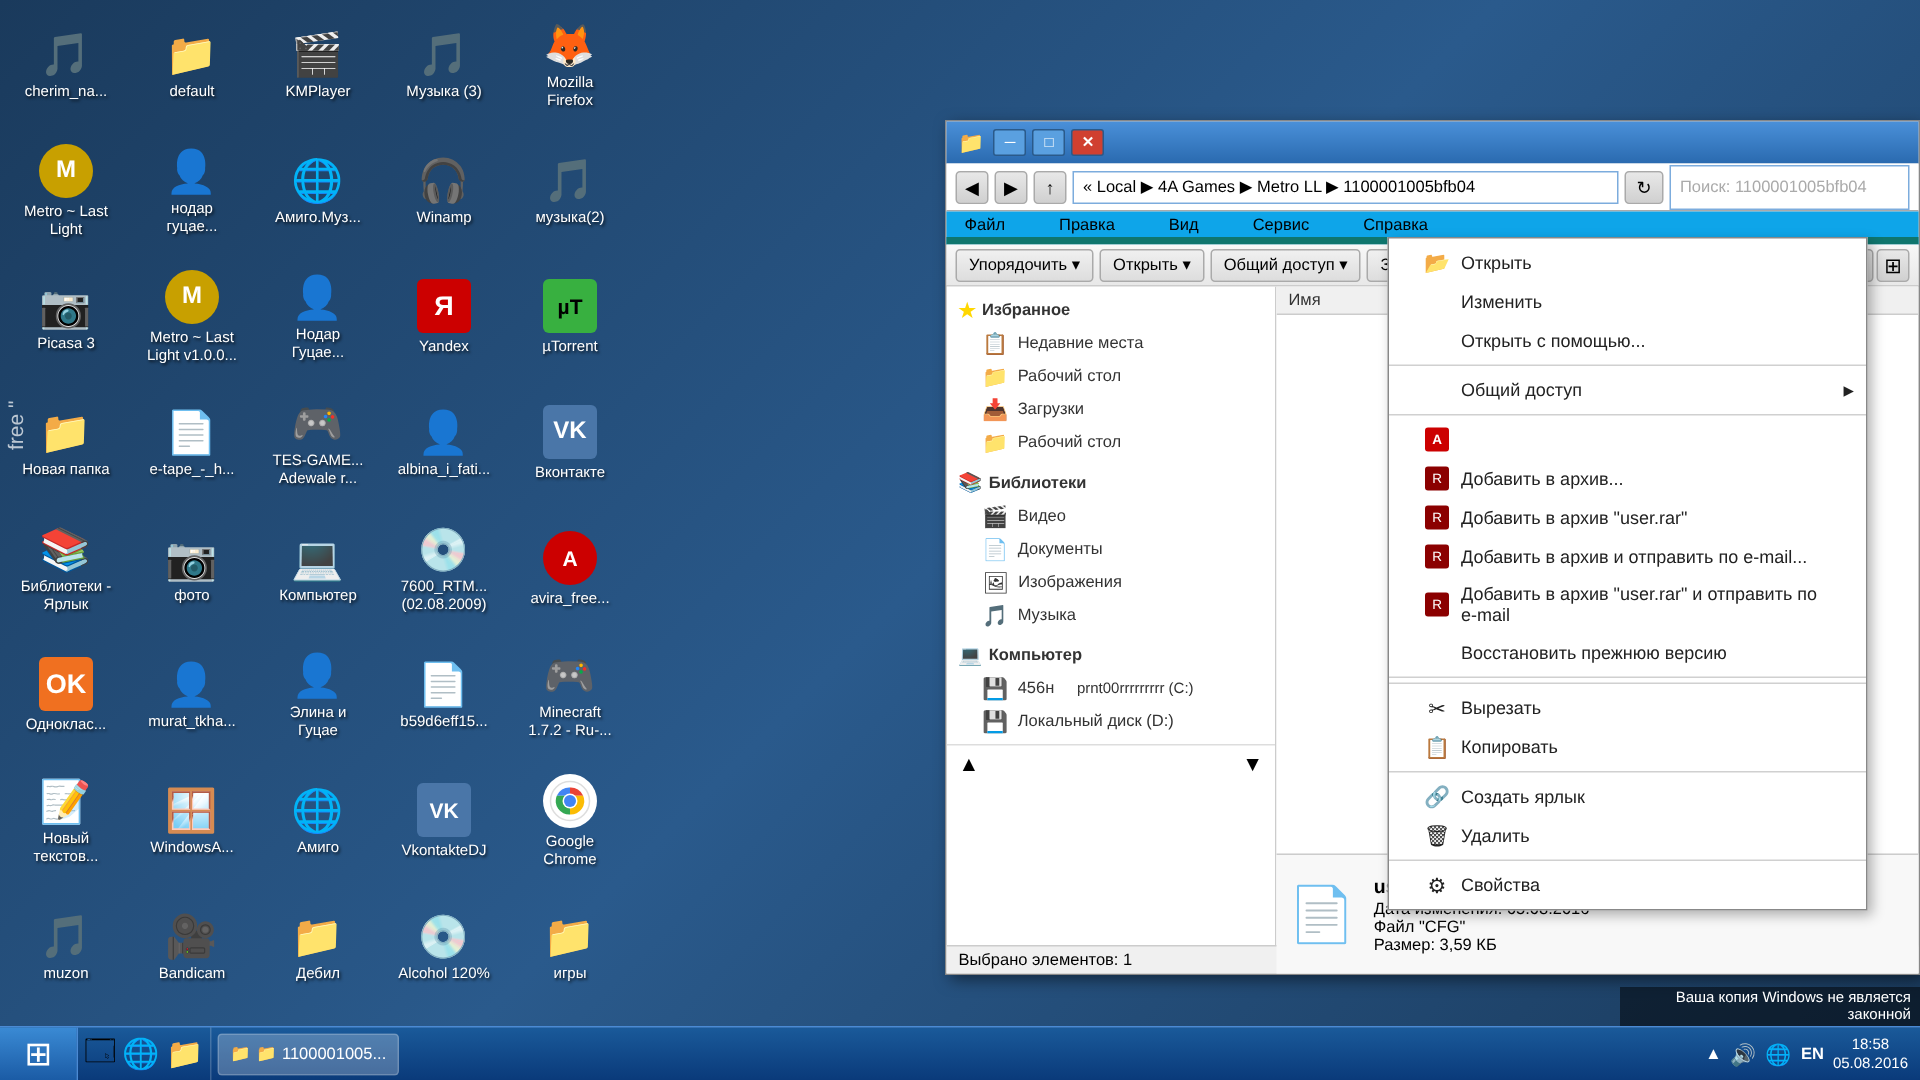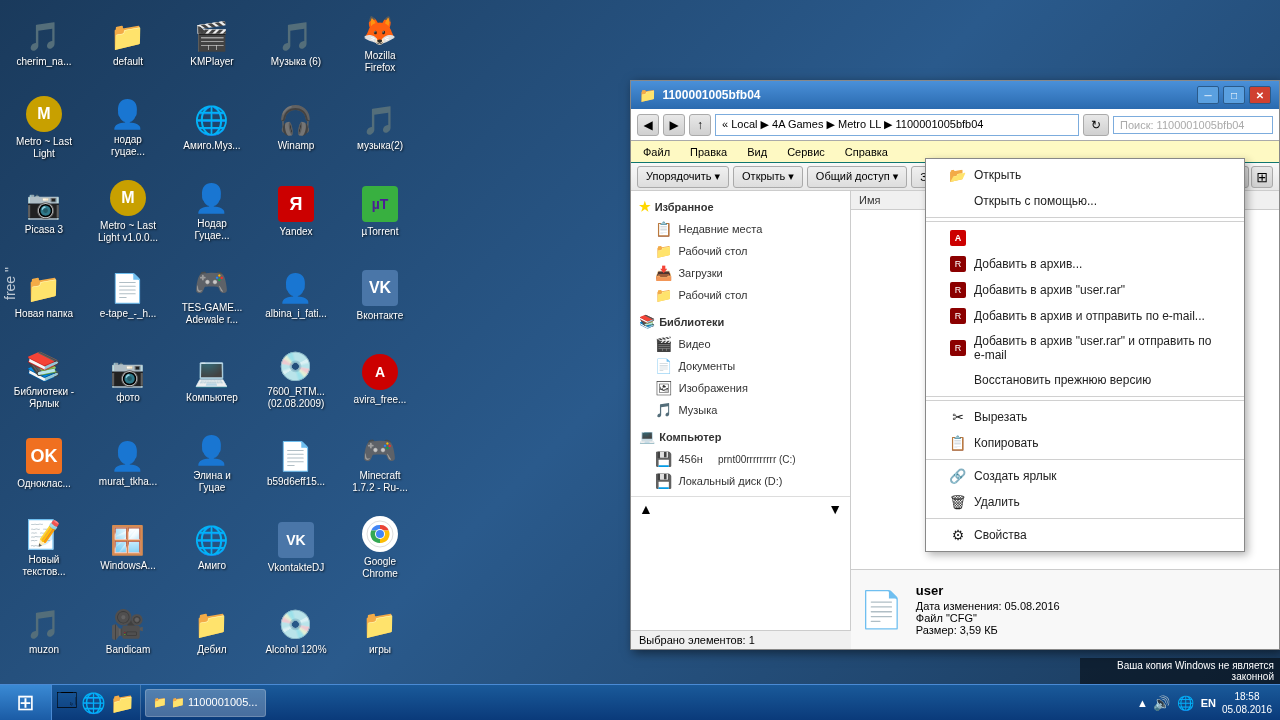--- a/index.html
+++ b/index.html
@@ -135,21 +135,21 @@
       border: 1px solid #7cacdd;
       height: 22px;
       padding: 2px 6px;
       font-size: 11px;
       display: flex;
       align-items: center;
     }
     .search-box {
       width: 160px;
       border: 1px solid #7cacdd;
-      height: 18px;
+      height: 30px;
       padding: 2px 6px;
       font-size: 11px;
       background: white;
       display: flex;
       align-items: center;
       color: #999;
     }
 
     .toolbar {
       background: linear-gradient(to bottom, #f8f8f8, #e8e8e8);
@@ -168,25 +168,25 @@
       border-radius: 3px;
       cursor: pointer;
       font-size: 11px;
       display: flex;
       align-items: center;
       gap: 3px;
       height: 22px;
     }
 
     .menu-bar {
-      background: #fef9c3;
-      border-bottom: 1px solid #0f766e;
+      background: #0ea5e9;
+      border-bottom: 5px solid #0f766e;
       padding: 2px 6px;
       display: flex;
-      gap: 8px;
+      gap: 24px;
       height: 22px;
       align-items: center;
       font-size: 11px;
     }
     .menu-item {
       padding: 1px 6px;
       cursor: pointer;
       border-radius: 2px;
     }
 
@@ -399,21 +399,21 @@
       <div class="icon-label">default</div>
     </div>
 
     <div class="desktop-icon">
       <div class="icon-img">🎬</div>
       <div class="icon-label">KMPlayer</div>
     </div>
 
     <div class="desktop-icon">
       <div class="icon-img">🎵</div>
-      <div class="icon-label">Музыка (6)</div>
+      <div class="icon-label">Музыка (3)</div>
     </div>
 
     <div class="desktop-icon">
       <div class="icon-img">🦊</div>
       <div class="icon-label">Mozilla Firefox</div>
     </div>
 
     <div class="desktop-icon">
       <div class="icon-img" style="background:#c8a000;border-radius:50%;width:36px;height:36px;display:flex;align-items:center;justify-content:center;color:white;font-size:16px;font-weight:bold;">M</div>
       <div class="icon-label">Metro ~ Last Light</div>
@@ -453,21 +453,21 @@
       <div class="icon-img">👤</div>
       <div class="icon-label">Нодар Гуцае...</div>
     </div>
 
     <div class="desktop-icon">
       <div class="icon-img" style="background:#cc0000;border-radius:4px;width:36px;height:36px;display:flex;align-items:center;justify-content:center;color:white;font-size:18px;font-weight:bold;">Я</div>
       <div class="icon-label">Yandex</div>
     </div>
 
     <div class="desktop-icon">
-      <div class="icon-img" style="background:#38b040;border-radius:4px;width:36px;height:36px;display:flex;align-items:center;justify-content:center;color:#4c1d95;font-size:14px;font-weight:bold;">µT</div>
+      <div class="icon-img" style="background:#38b040;border-radius:4px;width:36px;height:36px;display:flex;align-items:center;justify-content:center;color:#000000;font-size:14px;font-weight:bold;">µT</div>
       <div class="icon-label">µTorrent</div>
     </div>
 
     <div class="desktop-icon">
       <div class="icon-img">📁</div>
       <div class="icon-label">Новая папка</div>
     </div>
 
     <div class="desktop-icon">
       <div class="icon-img">📄</div>
@@ -613,21 +613,20 @@
       <div class="icon-img" style="background:#cc0000;border-radius:50%;width:36px;height:36px;display:flex;align-items:center;justify-content:center;color:white;font-size:18px;font-weight:bold;">O</div>
 
     </div>
 
   </div>
 
   <div class="explorer-window">
 
     <div class="window-titlebar">
       <span style="margin-right:6px;font-size:14px;">📁</span>
-      <span class="window-title-text">1100001005bfb04</span>
       <div class="window-controls">
         <div class="win-btn">─</div>
         <div class="win-btn">□</div>
         <div class="win-btn close">✕</div>
       </div>
     </div>
 
     <div class="address-bar">
       <div class="nav-btn">◀</div>
       <div class="nav-btn">▶</div>
@@ -765,25 +764,33 @@
   </div>
 
   <div class="context-menu">
 
     <div class="ctx-item">
       <span class="ctx-icon">📂</span>
       <span>Открыть</span>
     </div>
     <div class="ctx-item">
       <span class="ctx-icon"></span>
+      <span>Изменить</span>
+    </div>
+    <div class="ctx-item">
+      <span class="ctx-icon"></span>
       <span>Открыть с помощью...</span>
     </div>
 
     <div class="ctx-separator"></div>
 
+    <div class="ctx-item has-sub">
+      <span class="ctx-icon"></span>
+      <span>Общий доступ</span>
+    </div>
 
     <div class="ctx-separator"></div>
 
     <div class="ctx-item">
       <span class="ctx-icon ctx-avira" style="background:#cc0000;color:white;font-size:9px;font-weight:bold;width:16px;height:16px;display:flex;align-items:center;justify-content:center;">A</span>
     </div>
     <div class="ctx-item">
       <span class="ctx-icon ctx-winrar" style="background:#8b0000;color:white;font-size:9px;width:16px;height:16px;display:flex;align-items:center;justify-content:center;">R</span>
       <span>Добавить в архив...</span>
     </div>

